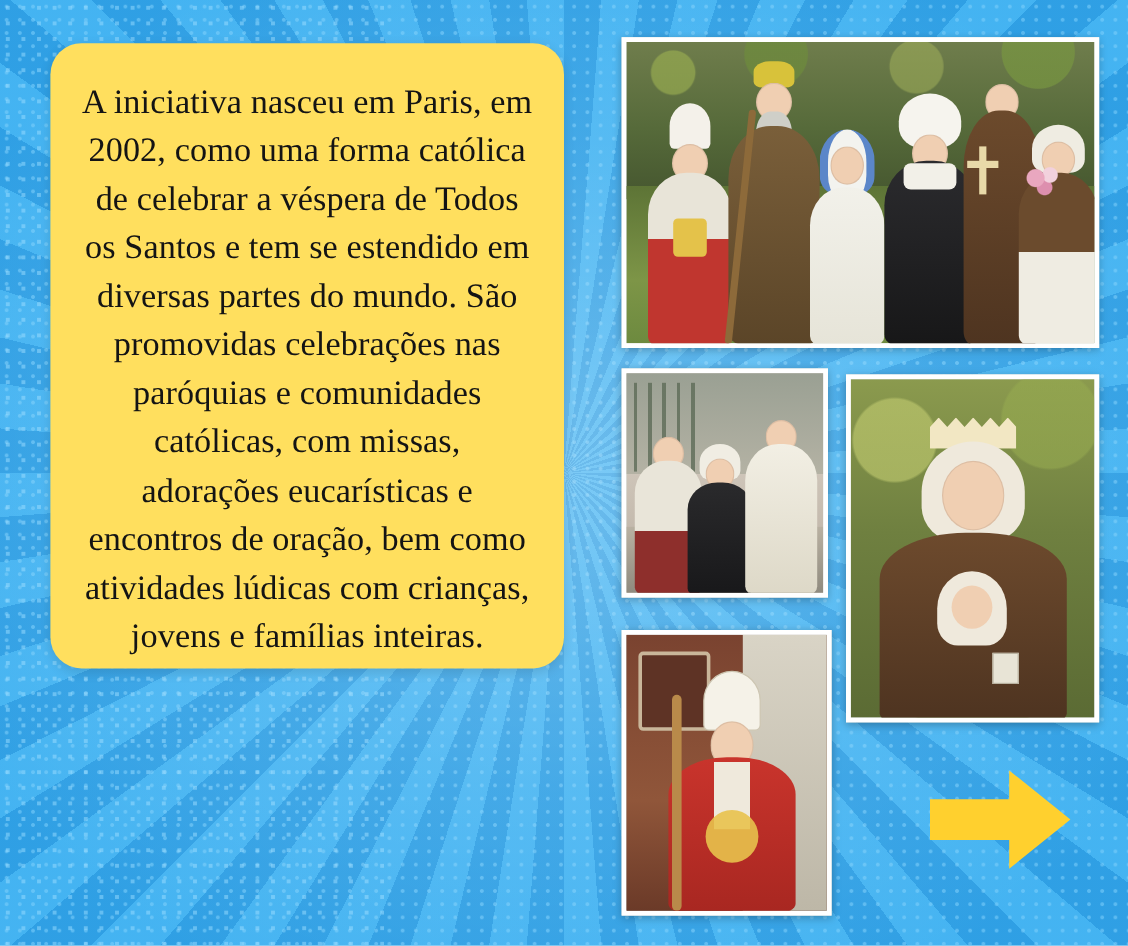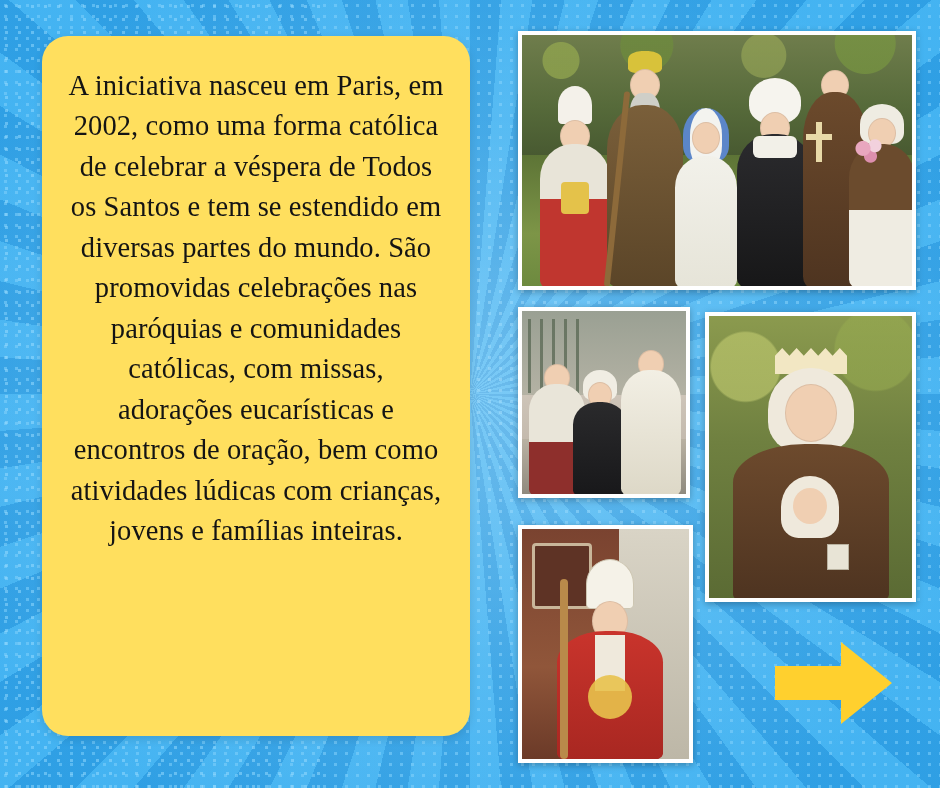--- a/index.html
+++ b/index.html
@@ -67,21 +67,21 @@
     background: radial-gradient(ellipse at center, rgba(255,255,255,0.30) 0%, rgba(255,255,255,0.10) 38%, rgba(255,255,255,0) 68%);
     pointer-events: none;
   }
 
   
   .text-card {
     position: absolute;
     left: 42px;
     top: 36px;
     width: 428px;
-    height: 700px;
+    height: 521px;
     background: #ffdf5e;
     border-radius: 26px;
     box-shadow: 0 3px 10px rgba(0,0,0,0.12);
     box-sizing: border-box;
     padding: 30px 26px 24px 26px;
     display: flex;
     align-items: flex-start;
     justify-content: center;
   }
   .body-text {

